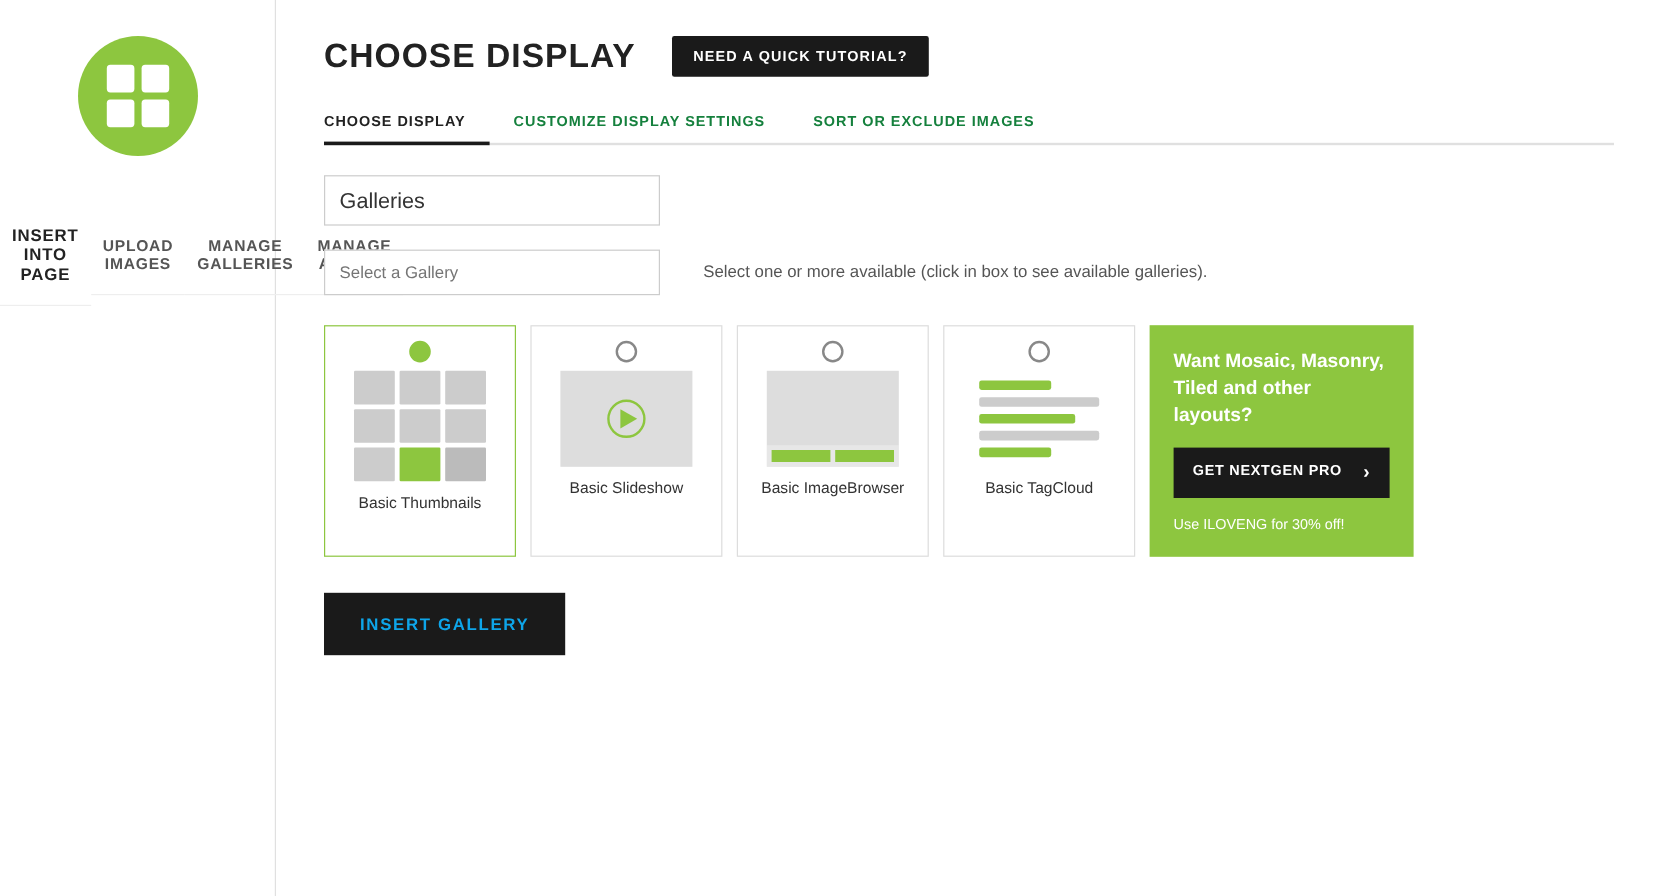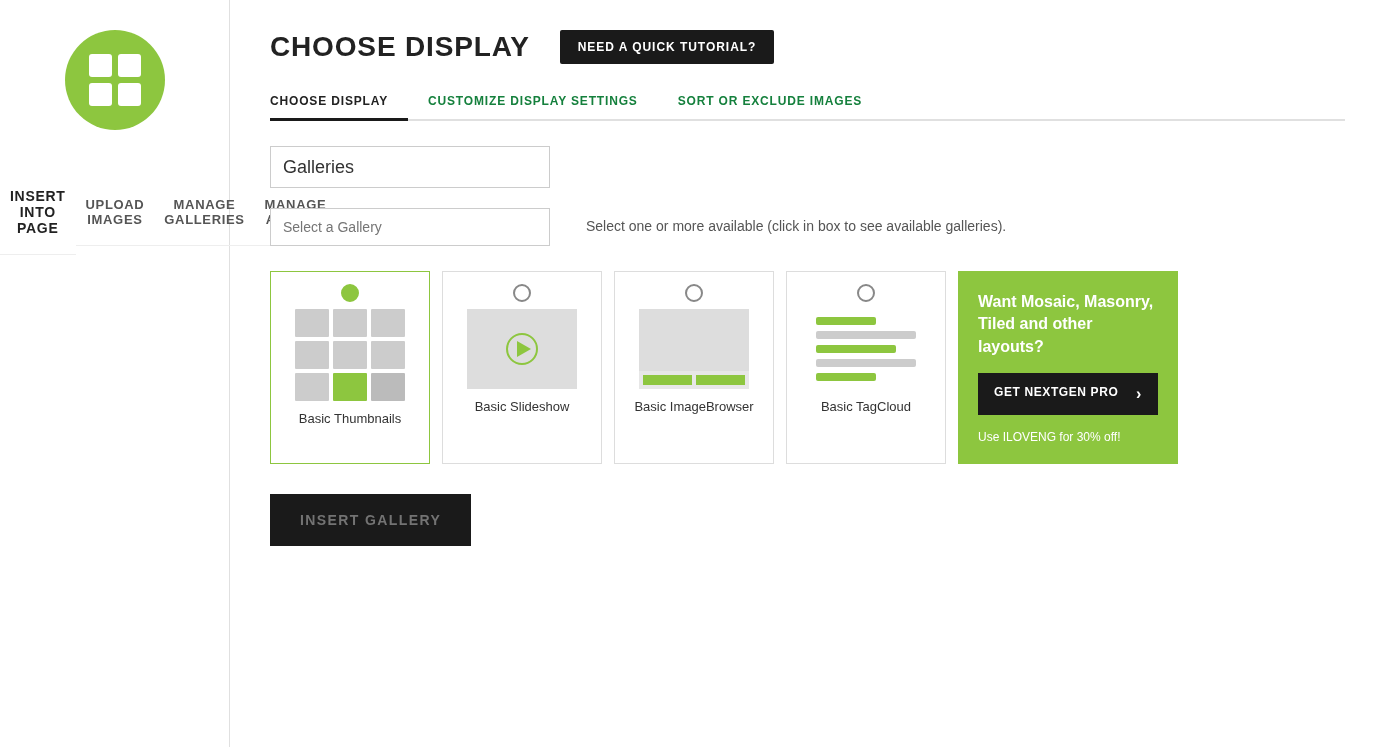--- a/index.html
+++ b/index.html
@@ -324,21 +324,21 @@
     }
     .chevron { font-size: 16px; }
     .promo-text {
       font-size: 12px;
       color: #fff;
     }
 
     
     .insert-gallery-btn {
       background: #1a1a1a;
-      color: #737373;
+      color: #0ea5e9;
       border: none;
       padding: 18px 30px;
       font-size: 14px;
       font-weight: bold;
       letter-spacing: 0.1em;
       cursor: pointer;
     }
   </style>
 </head>
 <body>

